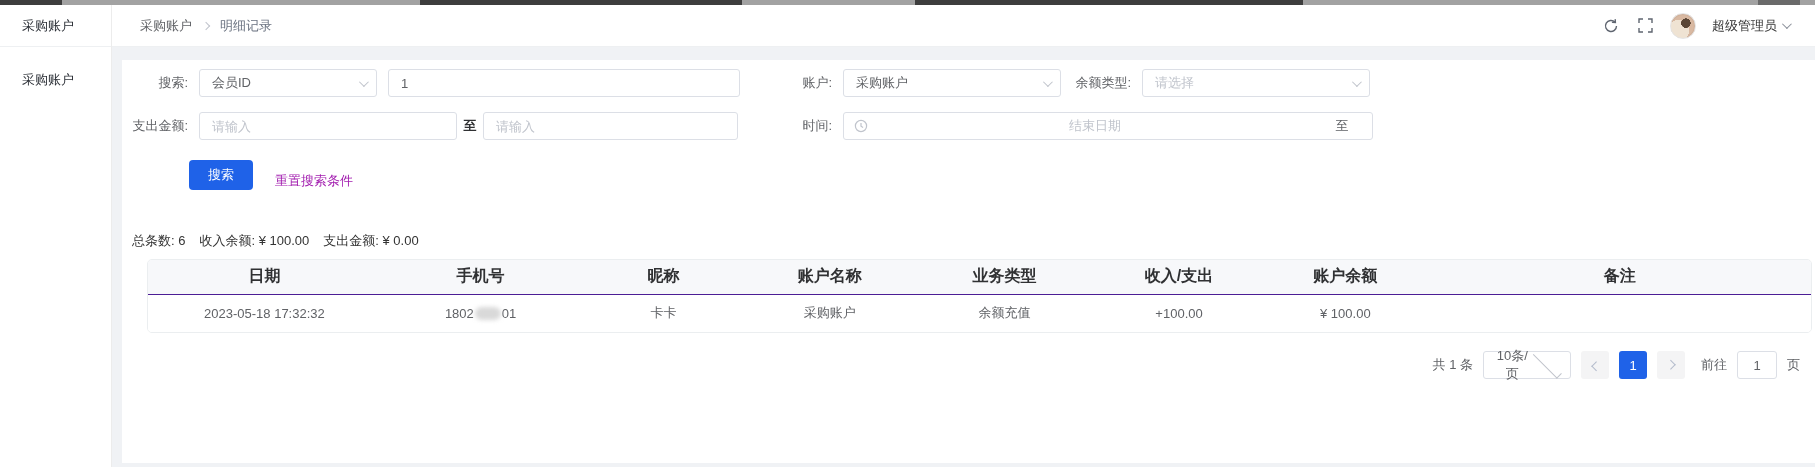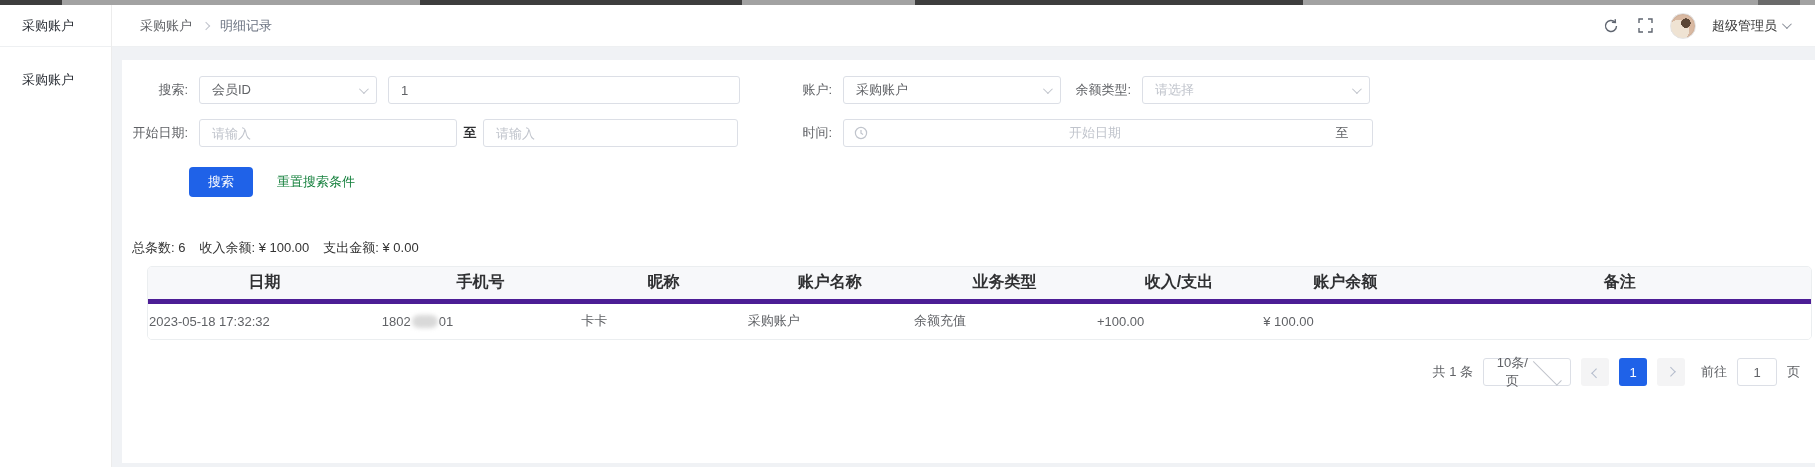--- a/index.html
+++ b/index.html
@@ -29,21 +29,21 @@
   .avatar { width:26px; height:26px; border-radius:50%; cursor:pointer;
     background:
       radial-gradient(circle at 62% 38%, #5a4636 0 22%, transparent 23%),
       radial-gradient(circle at 30% 70%, #efe3d3 0 45%, transparent 46%),
       radial-gradient(circle at 50% 50%, #d9b9a2 0 60%, #b08f78 100%);
     border:1px solid #e5e5e5; }
   .username { color:#333; display:flex; align-items:center; gap:5px; cursor:pointer; }
   .chev { width:7px; height:7px; border-right:1px solid #8a8f99; border-bottom:1px solid #8a8f99; transform:rotate(45deg) translateY(-2px); }
 
   .content { flex:1; background:#f0f2f5; padding:13px 0 4px 10px; min-height:0; }
-  .card { background:#fff; height:100%; padding-top:16px; overflow:hidden; }
+  .card { background:#fff; height:100%; padding-top:9px; overflow:hidden; }
 
   
   .frow { display:flex; align-items:center; height:28px; margin:0 0 15px 10px; }
   .flabel { width:56px; flex-shrink:0; text-align:right; color:#606266; white-space:nowrap; }
   .flabel2 { width:60px; flex-shrink:0; text-align:right; color:#606266; white-space:nowrap; }
   .flabel3 { width:70px; flex-shrink:0; text-align:right; color:#606266; white-space:nowrap; }
   .gap { margin-left:11px; }
   .select-box { height:28px; border:1px solid #dcdfe6; border-radius:3px; background:#fff;
     display:flex; align-items:center; padding:0 10px 0 12px; cursor:pointer;justify-content:flex-end; }
   .select-box .sel-val { flex:1; color:#606266; }
@@ -51,33 +51,33 @@
   .sel-chev { width:7px; height:7px; border-right:1px solid #c0c4cc; border-bottom:1px solid #c0c4cc; transform:rotate(45deg) translateY(-2px); flex-shrink:0; }
   .tinput { height:28px; border:1px solid #dcdfe6; border-radius:3px; padding:0 12px; font-size:13px; color:#606266; outline:none; font-family:inherit; }
   .tinput::placeholder { color:#c0c4cc; }
   .range-to { width:26px; text-align:center; font-weight:700; color:#303133; flex-shrink:0; }
   .date-picker { height:28px; border:1px solid #dcdfe6; border-radius:3px; background:#fff; display:flex; align-items:center; padding:0 10px; cursor:pointer; }
   .date-picker .ph { color:#c0c4cc; text-align:center; }
   .date-picker .dp-start { flex:1; }
   .date-picker .dp-to { color:#606266; width:40px; text-align:center; }
   .date-picker .dp-end { flex:1; }
 
-  .btn-row { display:flex; align-items:center; margin:20px 0 0 67px; height:30px;gap:24px; }
+  .btn-row { display:flex; align-items:flex-end; margin:20px 0 0 67px; height:30px; }
   .btn-primary { min-width:64px; height:30px; padding:0 18px; background:#1f62e8; color:#fff; border:none; border-radius:4px;
     font-size:13px; font-family:inherit; cursor:pointer; }
-  .link { color:#15803d; cursor:pointer; text-decoration:none; }
+  .link { color:#a21caf; margin-left:22px; cursor:pointer; text-decoration:none; }
 
   
   .summary { margin:42px 0 0 10px; color:#333; display:flex; gap:14px; }
 
   
   .tbl-wrap { margin:9px 3px 0 25px; border:1px solid #ebeef0; border-radius:5px; overflow:hidden; }
   table { width:100%; border-collapse:collapse; table-layout:fixed; }
   thead th { background:#f7f8fa; height:34px; font-weight:700; color:#303133; font-size:16px; text-align:center; }
-  tbody td { background:#fff; height:38px; color:#606266; border-top:5px solid #4c1d95; }
+  tbody td { background:#fff; height:38px; color:#606266; text-align:center; border-top:1px solid #4c1d95; }
   .blur-blob { display:inline-block; width:26px; height:13px; background:#d9d9d9; border-radius:7px; filter:blur(2px); vertical-align:-2px; margin:0 1px; }
 
   
   .pager { display:flex; align-items:center; justify-content:flex-end; margin:18px 15px 0 0; gap:10px; color:#606266; }
   .page-size { width:88px; height:28px; border:1px solid #dcdfe6; border-radius:3px; display:flex; align-items:center; padding:0 8px 0 12px; cursor:pointer; color:#606266; background:#fff; }
   .page-size span { flex:1; text-align:center; }
   .pbtn { width:28px; height:28px; border-radius:3px; background:#f4f4f5; display:flex; align-items:center; justify-content:center; cursor:pointer; }
   .pchev-l { width:7px; height:7px; border-left:1px solid #b4bccc; border-bottom:1px solid #b4bccc; transform:rotate(45deg) translateX(1px); }
   .pchev-r { width:7px; height:7px; border-right:1px solid #b4bccc; border-top:1px solid #b4bccc; transform:rotate(45deg) translateX(-1px); }
   .pcur { width:28px; height:28px; border-radius:3px; background:#1f62e8; color:#fff; display:flex; align-items:center; justify-content:center; cursor:pointer; }
@@ -146,31 +146,31 @@
             <span class="sel-chev"></span>
           </div>
           <span class="flabel3">余额类型:</span>
           <div class="select-box gap" style="width:228px">
             <span class="sel-val placeholder">请选择</span>
             <span class="sel-chev"></span>
           </div>
         </div>
 
         <div class="frow">
-          <span class="flabel">开始日期:</span>
+          <span class="flabel">支出金额:</span>
           <input class="tinput gap" style="width: 258px;" placeholder="请输入">
           <span class="range-to">至</span>
           <input class="tinput" style="width: 255px;" placeholder="请输入">
           <span class="flabel2" style="margin-left:34px">时间:</span>
           <div class="date-picker gap" style="width:530px">
             <svg width="14" height="14" viewBox="0 0 14 14" fill="none" stroke="#c0c4cc" stroke-width="1.2">
               <circle cx="7" cy="7" r="5.6"></circle>
                 <path d="M7 4v3.2l2.1 1.2"></path>
             </svg>
-            <span class="ph dp-start">开始日期</span>
+            <span class="ph dp-start">结束日期</span>
             <span class="dp-to">至</span>
           </div>
         </div>
 
         <div class="btn-row">
           <button class="btn-primary">搜索</button>
           <a class="link">重置搜索条件</a>
         </div>
 
         <div class="summary">

